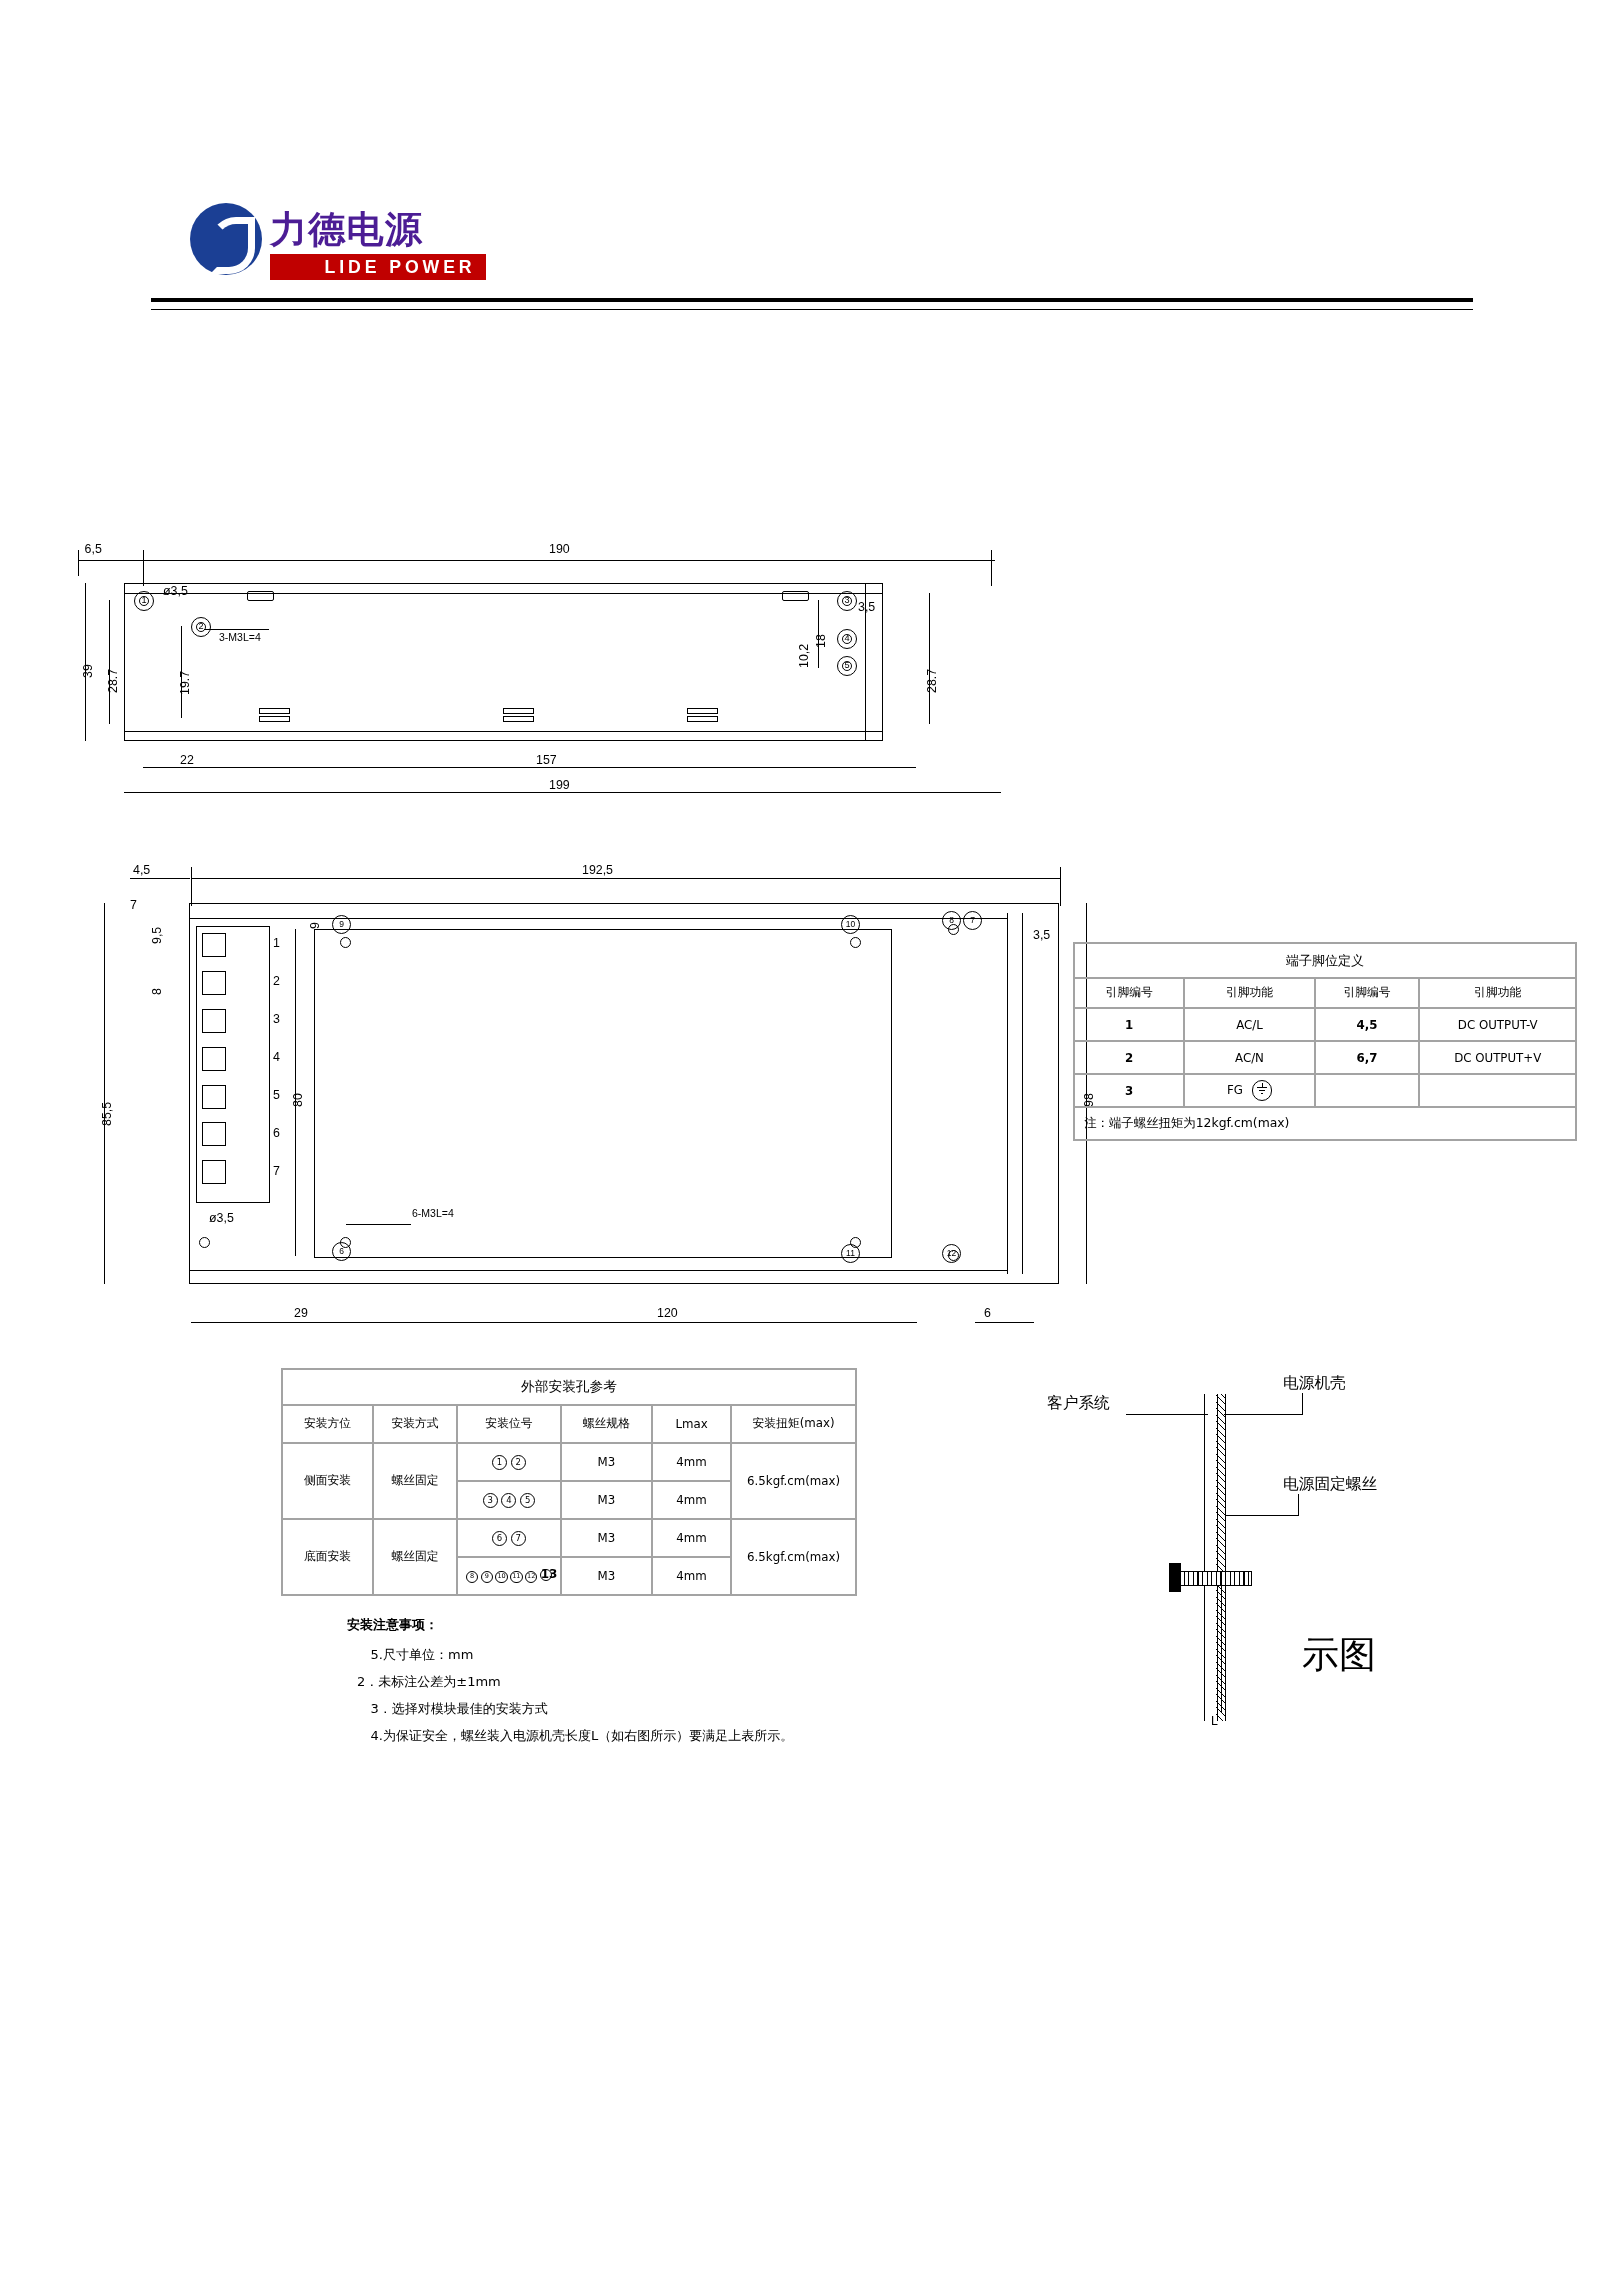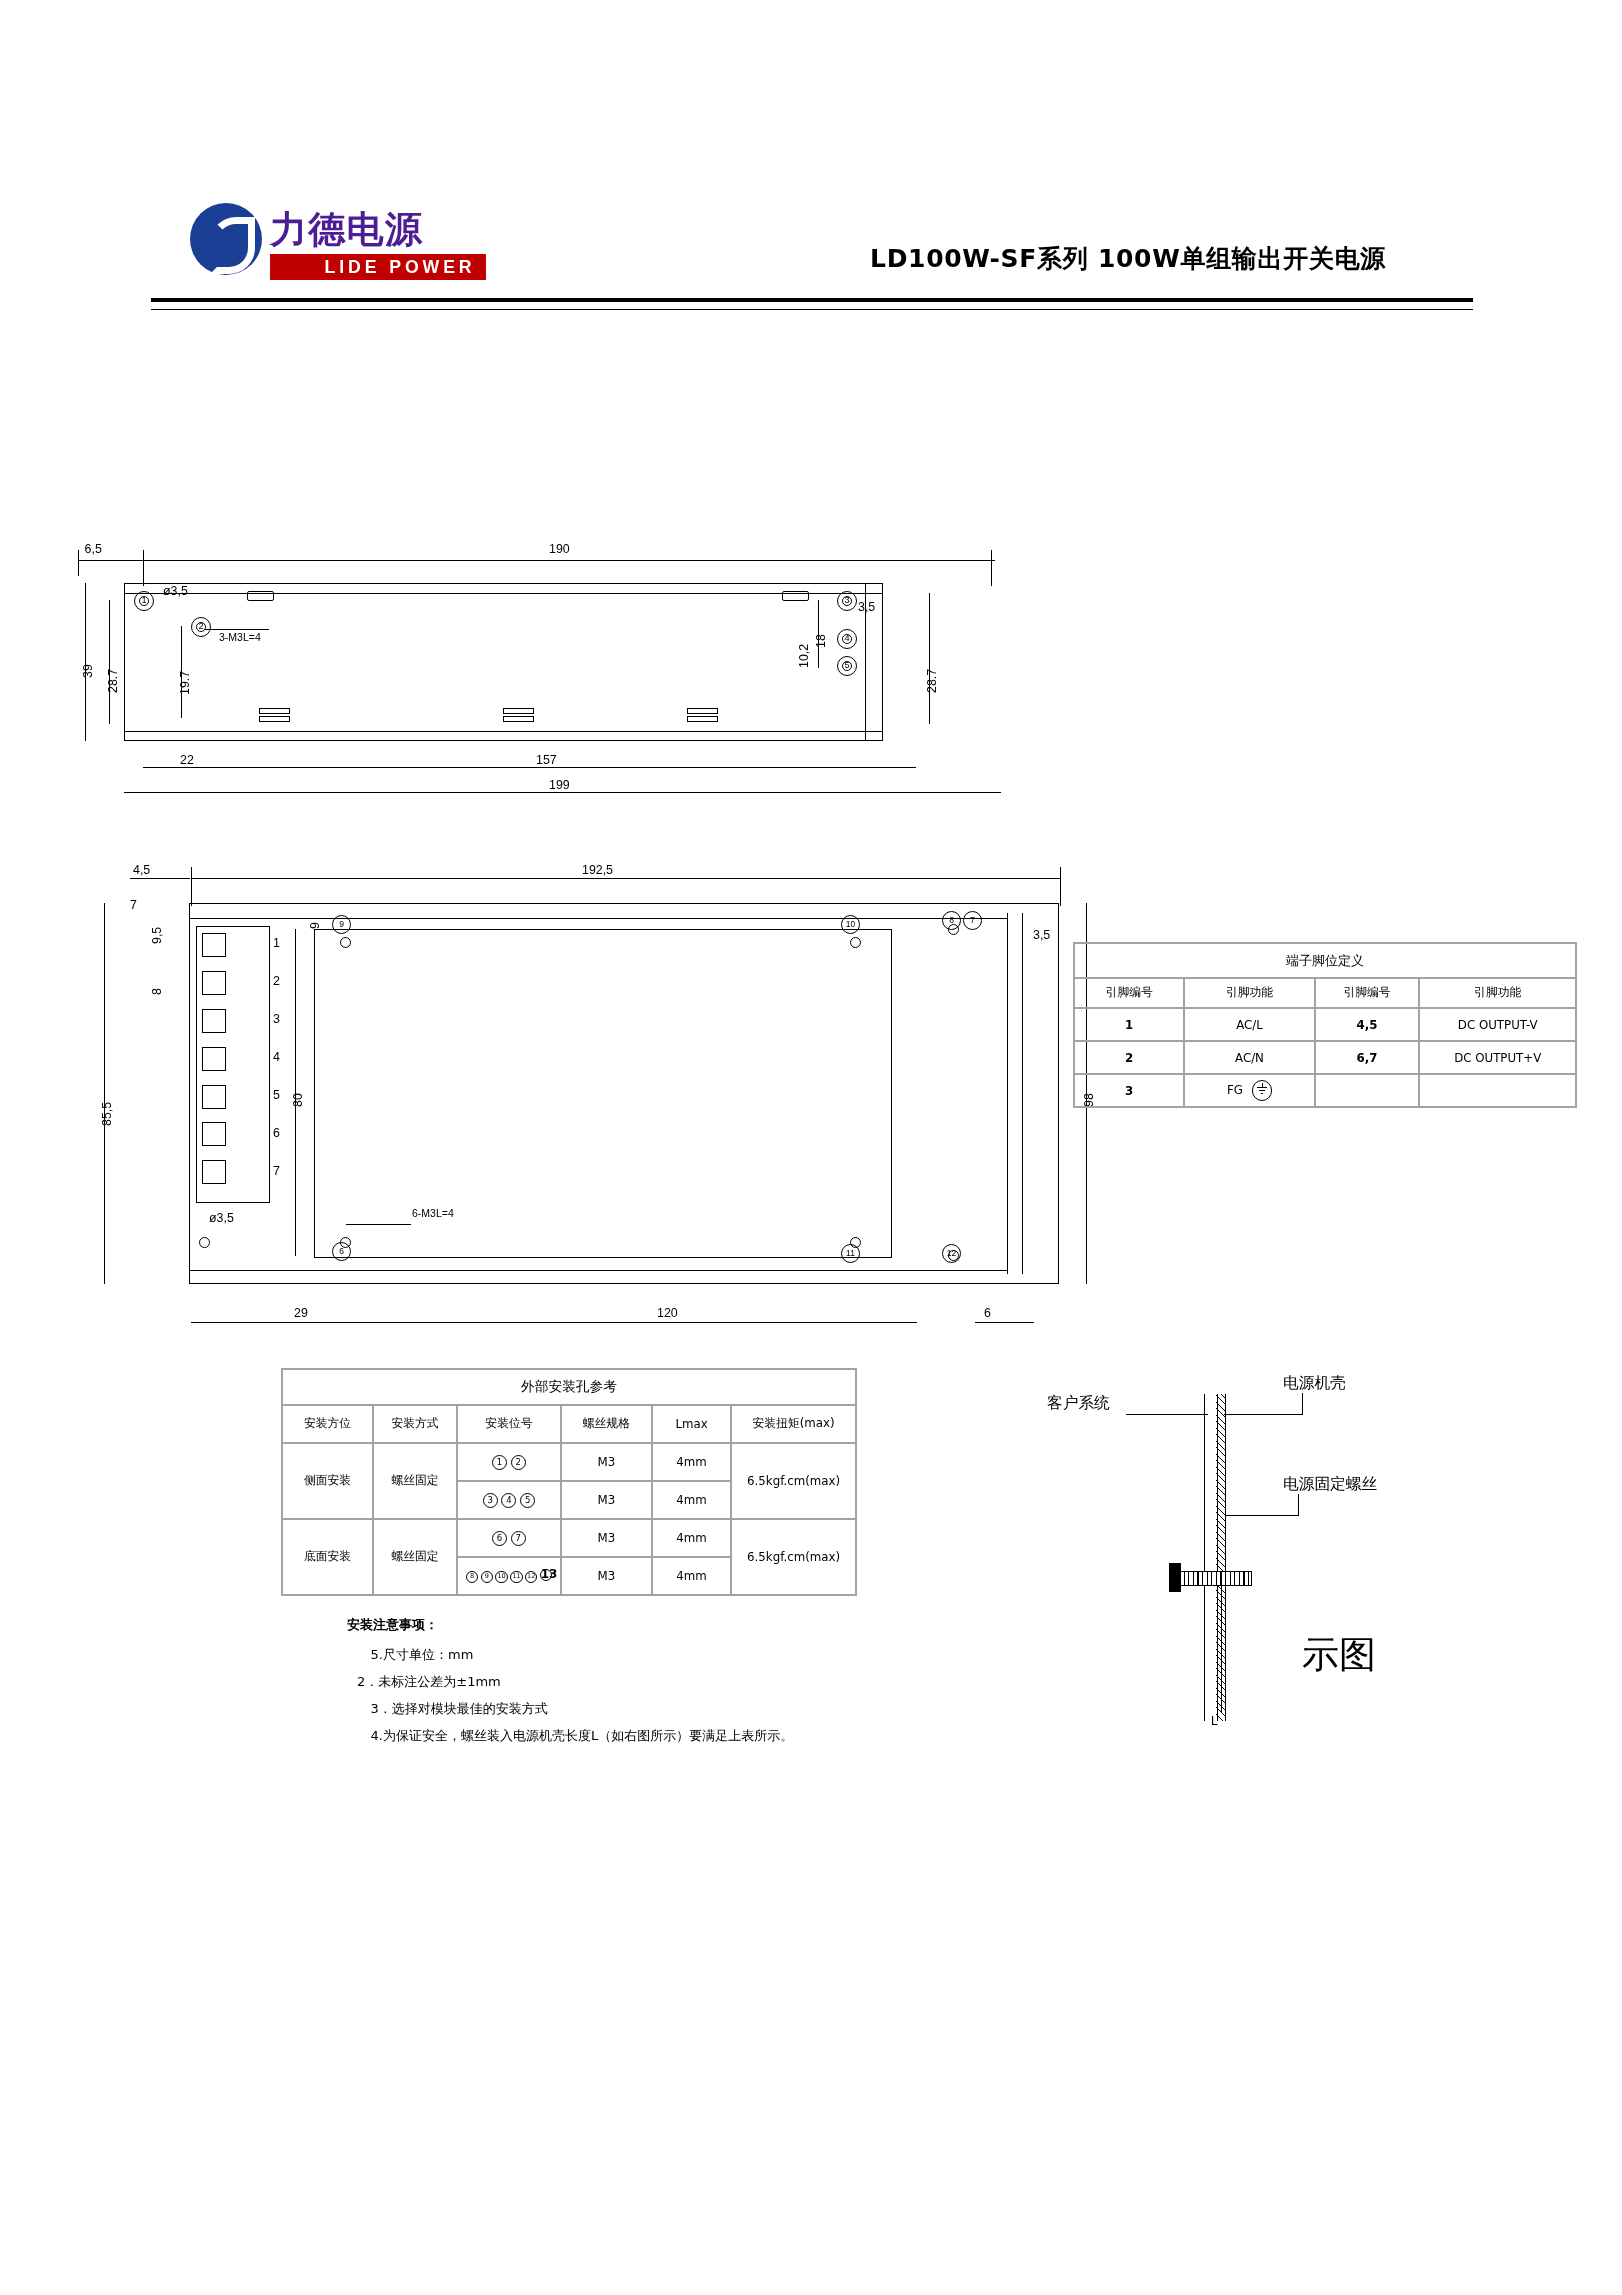--- a/index.html
+++ b/index.html
@@ -44,21 +44,20 @@
 
 <div class="pg">
 
   <div class="abs" id="logo-wrap">
     <div id="logo-mark"></div>
     <div id="logo-cn">力德电源</div>
     <div id="logo-en">
         <span>LIDE POWER</span>
       </div>
   </div>
-  <div class="txt" id="doc-title">LD100W-SF系列  100W单组输出开关电源</div>
   <div class="abs" id="header-rule-top"></div>
   <div class="abs" id="header-rule-bot"></div>
 
   <div class="abs" style="left:65px;top:537px;width:929px;height:275px;">
 
     <div class="ln h" style="left:59px;top:46px;width:759px;height:1.3px;"></div>
     <div class="ln h" style="left:59px;top:203px;width:759px;height:1.3px;"></div>
     <div class="ln v" style="left:59px;top:46px;width:1.3px;height:158px;"></div>
     <div class="ln v" style="left:817px;top:46px;width:1.3px;height:158px;"></div>
 
@@ -234,20 +233,23 @@
           <span style="display:inline-block;width:18.3px;height:18.3px;border:0.9px solid #000;border-radius:50%;vertical-align:middle;margin-left:5.2px;position:relative;">
             <span style="position:absolute;left:3.9px;top:5.2px;width:10.5px;height:0.9px;background:#000;"></span>
             <span style="position:absolute;left:5.9px;top:8.5px;width:6.5px;height:0.9px;background:#000;"></span>
             <span style="position:absolute;left:7.9px;top:11.8px;width:2.6px;height:0.9px;background:#000;"></span>
             <span style="position:absolute;left:8.8px;top:2px;width:0.9px;height:3.9px;background:#000;"></span>
           </span>
         </td>
         <td></td>
         <td></td>
       </tr>
+      <tr style="height:33px;">
+        <td colspan="4" style="text-align:left;padding-left:9.2px;font-size:12.4px;">注：端子螺丝扭矩为12kgf.cm(max)</td>
+      </tr>
     </tbody>
       </table>
   </div>
 
   <div class="abs" style="left:281px;top:1368px;">
     <table style="width:576px;">
       <tbody>
           <tr>
             <td colspan="6" style="height:34px;font-size:13.7px;">外部安装孔参考</td>
           </tr>

